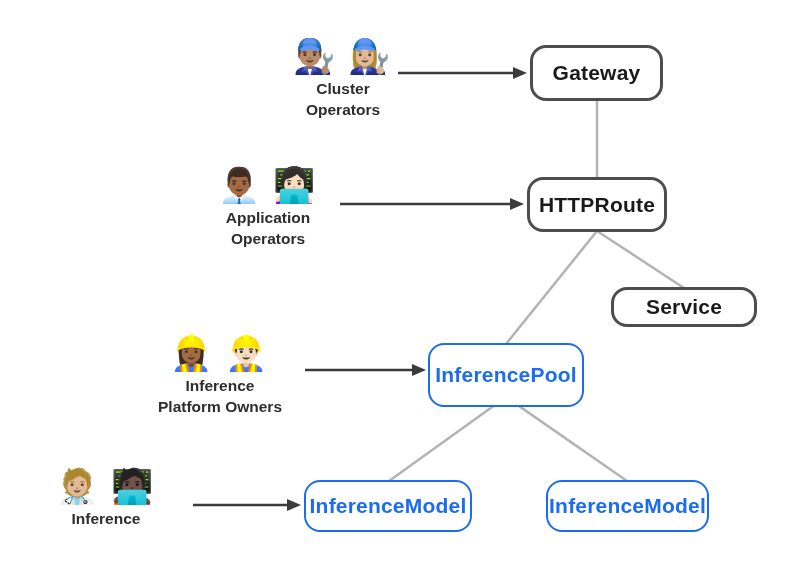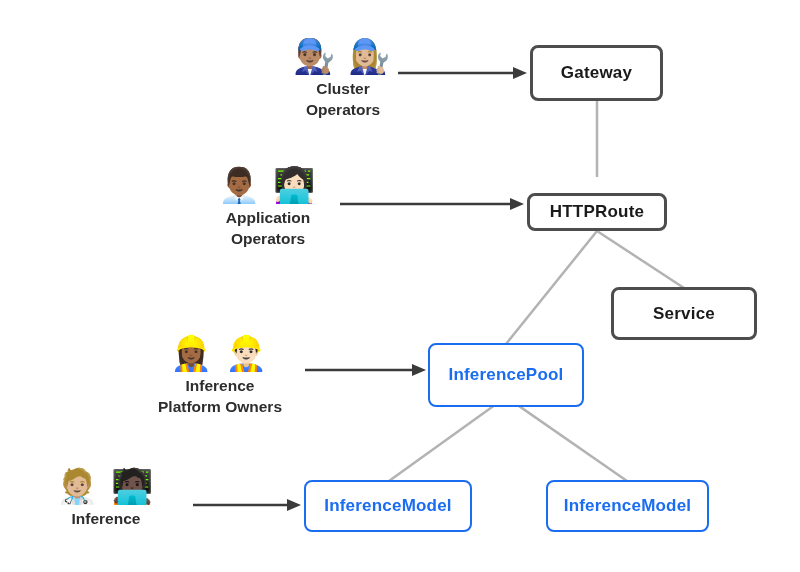--- a/index.html
+++ b/index.html
@@ -31,37 +31,37 @@
     stroke: #3b3b3b;
     stroke-width: 2.5;
     fill: none;
   }
   .node {
     position: absolute;
     display: flex;
     align-items: center;
     justify-content: center;
     background: #ffffff;
-    border-radius: 8px;
+    border-radius: 16px;
     box-sizing: border-box;
     font-weight: bold;
-    font-size: 17px;
+    font-size: 21px;
     letter-spacing: 0.2px;
   }
   .node.gray {
     border: 3px solid #4d4d4d;
     color: #1a1a1a;
   }
   .node.blue {
     border: 2.5px solid #1a6cf0;
     color: #1a6cf0;
   }
   .node-gateway          { left: 530px; top: 45px;  width: 133px; height: 56px; }
-  .node-httproute        { left: 527px; top: 177px; width: 140px; height: 38px; margin-top: 16px; }
-  .node-service          { left: 611px; top: 287px; width: 146px; height: 53px; }
+  .node-httproute        { left: 527px; top: 177px; width: 140px; height: 55px; }
+  .node-service          { left: 611px; top: 287px; width: 146px; height: 40px; }
   .node-inferencepool    { left: 428px; top: 343px; width: 156px; height: 64px; }
   .node-inferencemodel-1 { left: 304px; top: 480px; width: 168px; height: 52px; }
   .node-inferencemodel-2 { left: 546px; top: 480px; width: 163px; height: 52px; }
 
   .persona {
     position: absolute;
     width: 220px;
     display: flex;
     flex-direction: column;
     align-items: center;

